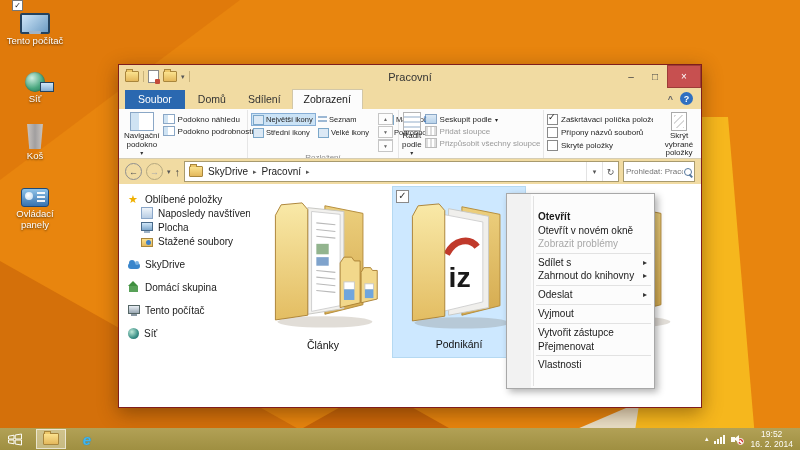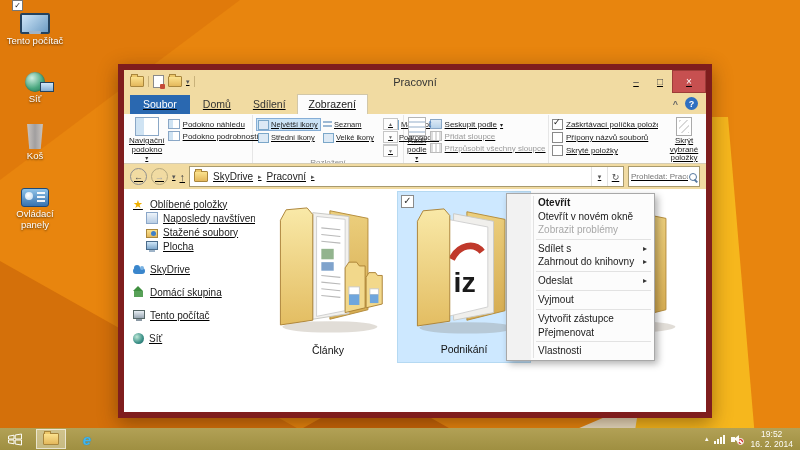--- a/index.html
+++ b/index.html
@@ -19,21 +19,21 @@
   .di-pc-stand{position:absolute;bottom:-2px;left:50%;width:12px;height:3px;margin-left:-6px;background:#9fb4c8;border-radius:1px;}
   .di-check{position:absolute;top:-4px;left:8px;width:9px;height:9px;background:#fff;border:1px solid #777;font-size:8px;line-height:9px;color:#222;text-shadow:none;}
   .di-globe{width:20px;height:20px;border-radius:50%;background:radial-gradient(circle at 35% 30%,#cdeee0,#49a77f 55%,#1f6f56);box-shadow:inset 0 0 2px rgba(0,0,0,.4);}
   .di-globe-mini{position:absolute;right:12px;bottom:0;width:12px;height:8px;border:1px solid #24425e;background:linear-gradient(#cfe6f8,#86aed2);}
   .di-trash{width:18px;height:25px;background:linear-gradient(90deg,rgba(205,215,228,.85),rgba(150,165,185,.85),rgba(205,215,228,.85));clip-path:polygon(6% 0,94% 0,82% 100%,18% 100%);}
   .di-cpl{width:26px;height:17px;border-radius:3px;background:linear-gradient(#8fc3e8,#3873b0);border:1px solid #1d4a7a;position:relative;}
   .di-cpl::after{content:"";position:absolute;right:3px;top:3px;width:8px;height:10px;background:repeating-linear-gradient(180deg,rgba(255,255,255,.9) 0 2px,transparent 2px 4px);}
   .di-cpl::before{content:"";position:absolute;left:3px;top:3px;width:8px;height:8px;border-radius:50%;background:radial-gradient(circle at 40% 40%,#fff,#bcd8ee);}
 
   
-  #win{position:absolute;left:118px;top:64px;width:582px;height:342px;background:#f1dba2;border:6px solid #7f1d1d;box-shadow:0 5px 18px rgba(55,28,0,.45);z-index:10;display:flex;flex-direction:column;text-decoration:underline;}
+  #win{position:absolute;left:118px;top:64px;width:582px;height:342px;background:#f1dba2;border:1px solid #7f1d1d;box-shadow:0 5px 18px rgba(55,28,0,.45);z-index:10;display:flex;flex-direction:column;}
   .titlebar{height:23px;display:flex;align-items:center;padding:0 0 0 6px;position:relative;flex:0 0 auto;}
   .qat{display:flex;align-items:center;gap:4px;z-index:2;}
   .qat-sep{width:1px;height:11px;background:#c9b27a;}
   .mini-folder{width:12px;height:9px;background:linear-gradient(#fbe28e,#e4b85c);border:1px solid #a9863c;border-radius:1px;position:relative;}
   .mini-folder::before{content:"";position:absolute;top:-3px;left:0;width:5px;height:2px;background:#ecc76a;border:1px solid #a9863c;border-bottom:none;}
   .mini-page{width:9px;height:11px;background:#fff;border:1px solid #8a8a8a;position:relative;}
   .qat-prop::after{content:"";position:absolute;right:-2px;bottom:-2px;width:5px;height:5px;background:#c44a38;border-radius:1px;}
   .qat-caret{font-size:7px;color:#555;}
   .win-title{position:absolute;left:0;right:0;text-align:center;font-size:11px;color:#333;}
   .win-controls{margin-left:auto;display:flex;z-index:2;height:100%;align-items:stretch;}
@@ -116,21 +116,21 @@
   .nico-net{background:radial-gradient(circle at 35% 35%,#bfe8d8,#3a8f86 60%,#1f5f66);border-radius:50%;width:11px;height:11px;}
 
   .filespane{flex:1;position:relative;min-width:0;}
   .tile{position:absolute;top:2px;width:134px;height:172px;}
   .tile.selected{background:#cde8ff;border:1px solid #b5d9f2;box-sizing:border-box;}
   .tile svg{position:absolute;left:8px;top:4px;}
   .fname{position:absolute;bottom:7px;left:0;width:100%;text-align:center;font-size:10.5px;color:#111;}
   .tile-check{position:absolute;top:3px;left:3px;width:11px;height:11px;background:#fff;border:1px solid #8a8a8a;font-size:10px;line-height:10px;color:#333;text-align:center;z-index:3;}
 
   
-  #cmenu{position:absolute;left:506px;top:193px;width:147px;background:linear-gradient(90deg,#f2f2f2 0 24px,#fcfcfc 24px);border:1px solid #a8a8a8;box-shadow:3px 3px 7px rgba(0,0,0,.3);z-index:40;padding:2px 0;}
+  #cmenu{position:absolute;left:506px;top:193px;width:147px;background:linear-gradient(90deg,#f2f2f2 0 24px,#fcfcfc 24px);border:1px solid #a8a8a8;box-shadow:3px 3px 7px rgba(0,0,0,.3);z-index:40;padding:16px 0;}
   #cmenu::before{content:"";position:absolute;left:26px;top:2px;bottom:2px;width:1px;background:#e2e2e2;}
   .cm-item{position:relative;height:13.5px;line-height:13.5px;padding-left:31px;font-size:10px;color:#1a1a1a;white-space:nowrap;list-style:none;}
   .cm-item.bold{font-weight:bold;}
   .cm-item.disabled{color:#a8a8a8;}
   .cm-item.hl{background:#d6e9f8;border:1px solid #7da8d4;box-sizing:border-box;height:14.5px;line-height:12.5px;margin:0 2px;padding-left:29px;}
   .cm-sub{position:absolute;right:7px;font-size:8px;color:#333;}
   .cm-sep{height:1px;background:#e2e2e2;margin:2.2px 3px 2.2px 29px;list-style:none;}
   #cmenu ul{margin:0;padding:0;}
 
   
@@ -373,26 +373,26 @@
       <div class="navpane">
         <div class="np-row">
             <span class="star">★</span>
             <span>Oblíbené položky</span>
           </div>
         <div class="np-row np-child">
             <div class="nico nico-recent"></div>
             <span>Naposledy navštívené</span>
           </div>
         <div class="np-row np-child">
+            <div class="nico nico-desktop"></div>
+            <span>Plocha</span>
+          </div>
+        <div class="np-row np-child">
             <div class="nico nico-downloads"></div>
             <span>Stažené soubory</span>
-          </div>
-        <div class="np-row np-child">
-            <div class="nico nico-desktop"></div>
-            <span>Plocha</span>
           </div>
         <div class="np-gap"></div>
         <div class="np-row">
             <div class="nico nico-cloud"></div>
             <span>SkyDrive</span>
           </div>
         <div class="np-gap"></div>
         <div class="np-row">
             <div class="nico nico-home"></div>
             <span>Domácí skupina</span>

